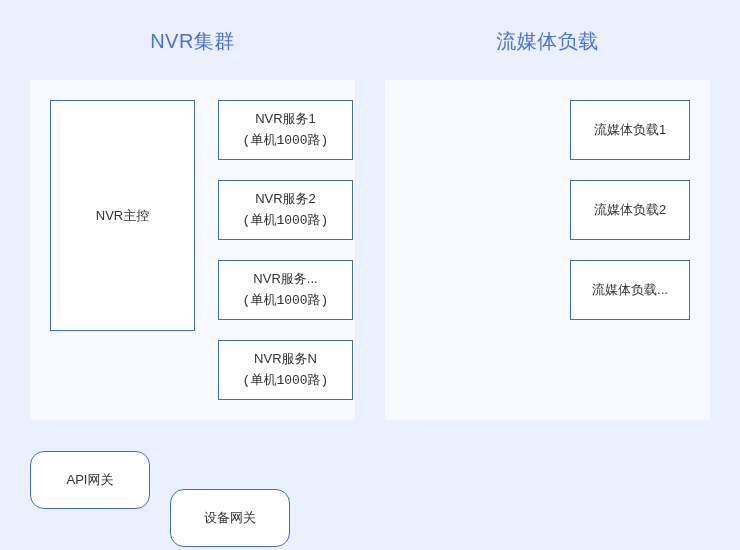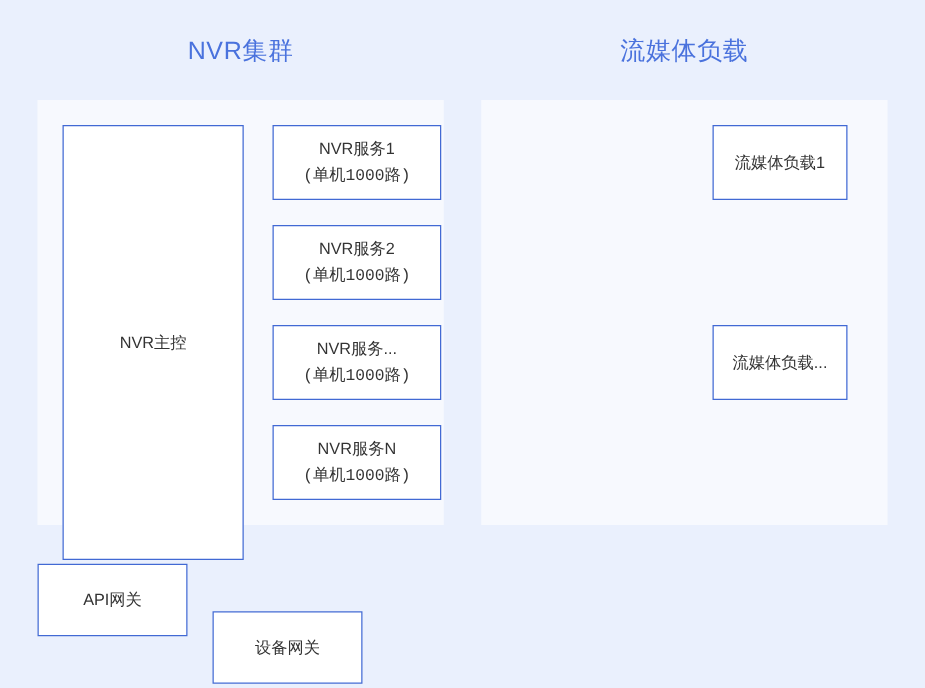--- a/index.html
+++ b/index.html
@@ -61,44 +61,45 @@
     color: #333333;
     font-size: 13px;
     line-height: 22px;
   }
   .node .line2 { display: block; font-family: Liberation Mono, monospace; }
 
   
   .master {
     top: 20px;
     width: 145px;
-    height: 348px;
+    height: 231px;
     left: 20px;
   }
 
   
   .stack-item {
     left: 188px;
     width: 135px;
     height: 60px;
   }
   .stack-item.i0 { top: 20px;  }
   .stack-item.i1 { top: 100px; }
   .stack-item.i2 { top: 180px; }
   .stack-item.i3 { top: 260px; }
 
-  #panel-stream .stack-item { left: 185px; width: 108px; }
+  #panel-stream .stack-item { left: 185px; width: 120px; }
 
   
   .gateway {
     position: absolute;
     top: 451px;
     width: 120px;
     height: 58px;
     font-size: 13px;
+    border-radius: 14px;
   }
   #gw-0 { left: 30px;  }
   #gw-1 { left: 170px; margin-top: 38px; }
 </style>
 </head>
 <body>
 
 <div id="canvas">
 
   <div class="cluster-title" id="title-nvr">NVR集群</div>
@@ -132,20 +133,23 @@
 
   <div class="cluster-title" id="title-stream">流媒体负载</div>
 
   <div class="cluster-panel" id="panel-stream">
 
 
     <div class="node stack-item i0">
       <span class="line1">流媒体负载1</span>
     </div>
 
+    <div class="node stack-item i1">
+      <span class="line1">流媒体负载2</span>
+    </div>
 
     <div class="node stack-item i2">
       <span class="line1">流媒体负载...</span>
     </div>
 
   </div>
 
   <div class="node gateway" id="gw-0">
     <span class="line1">API网关</span>
   </div>

